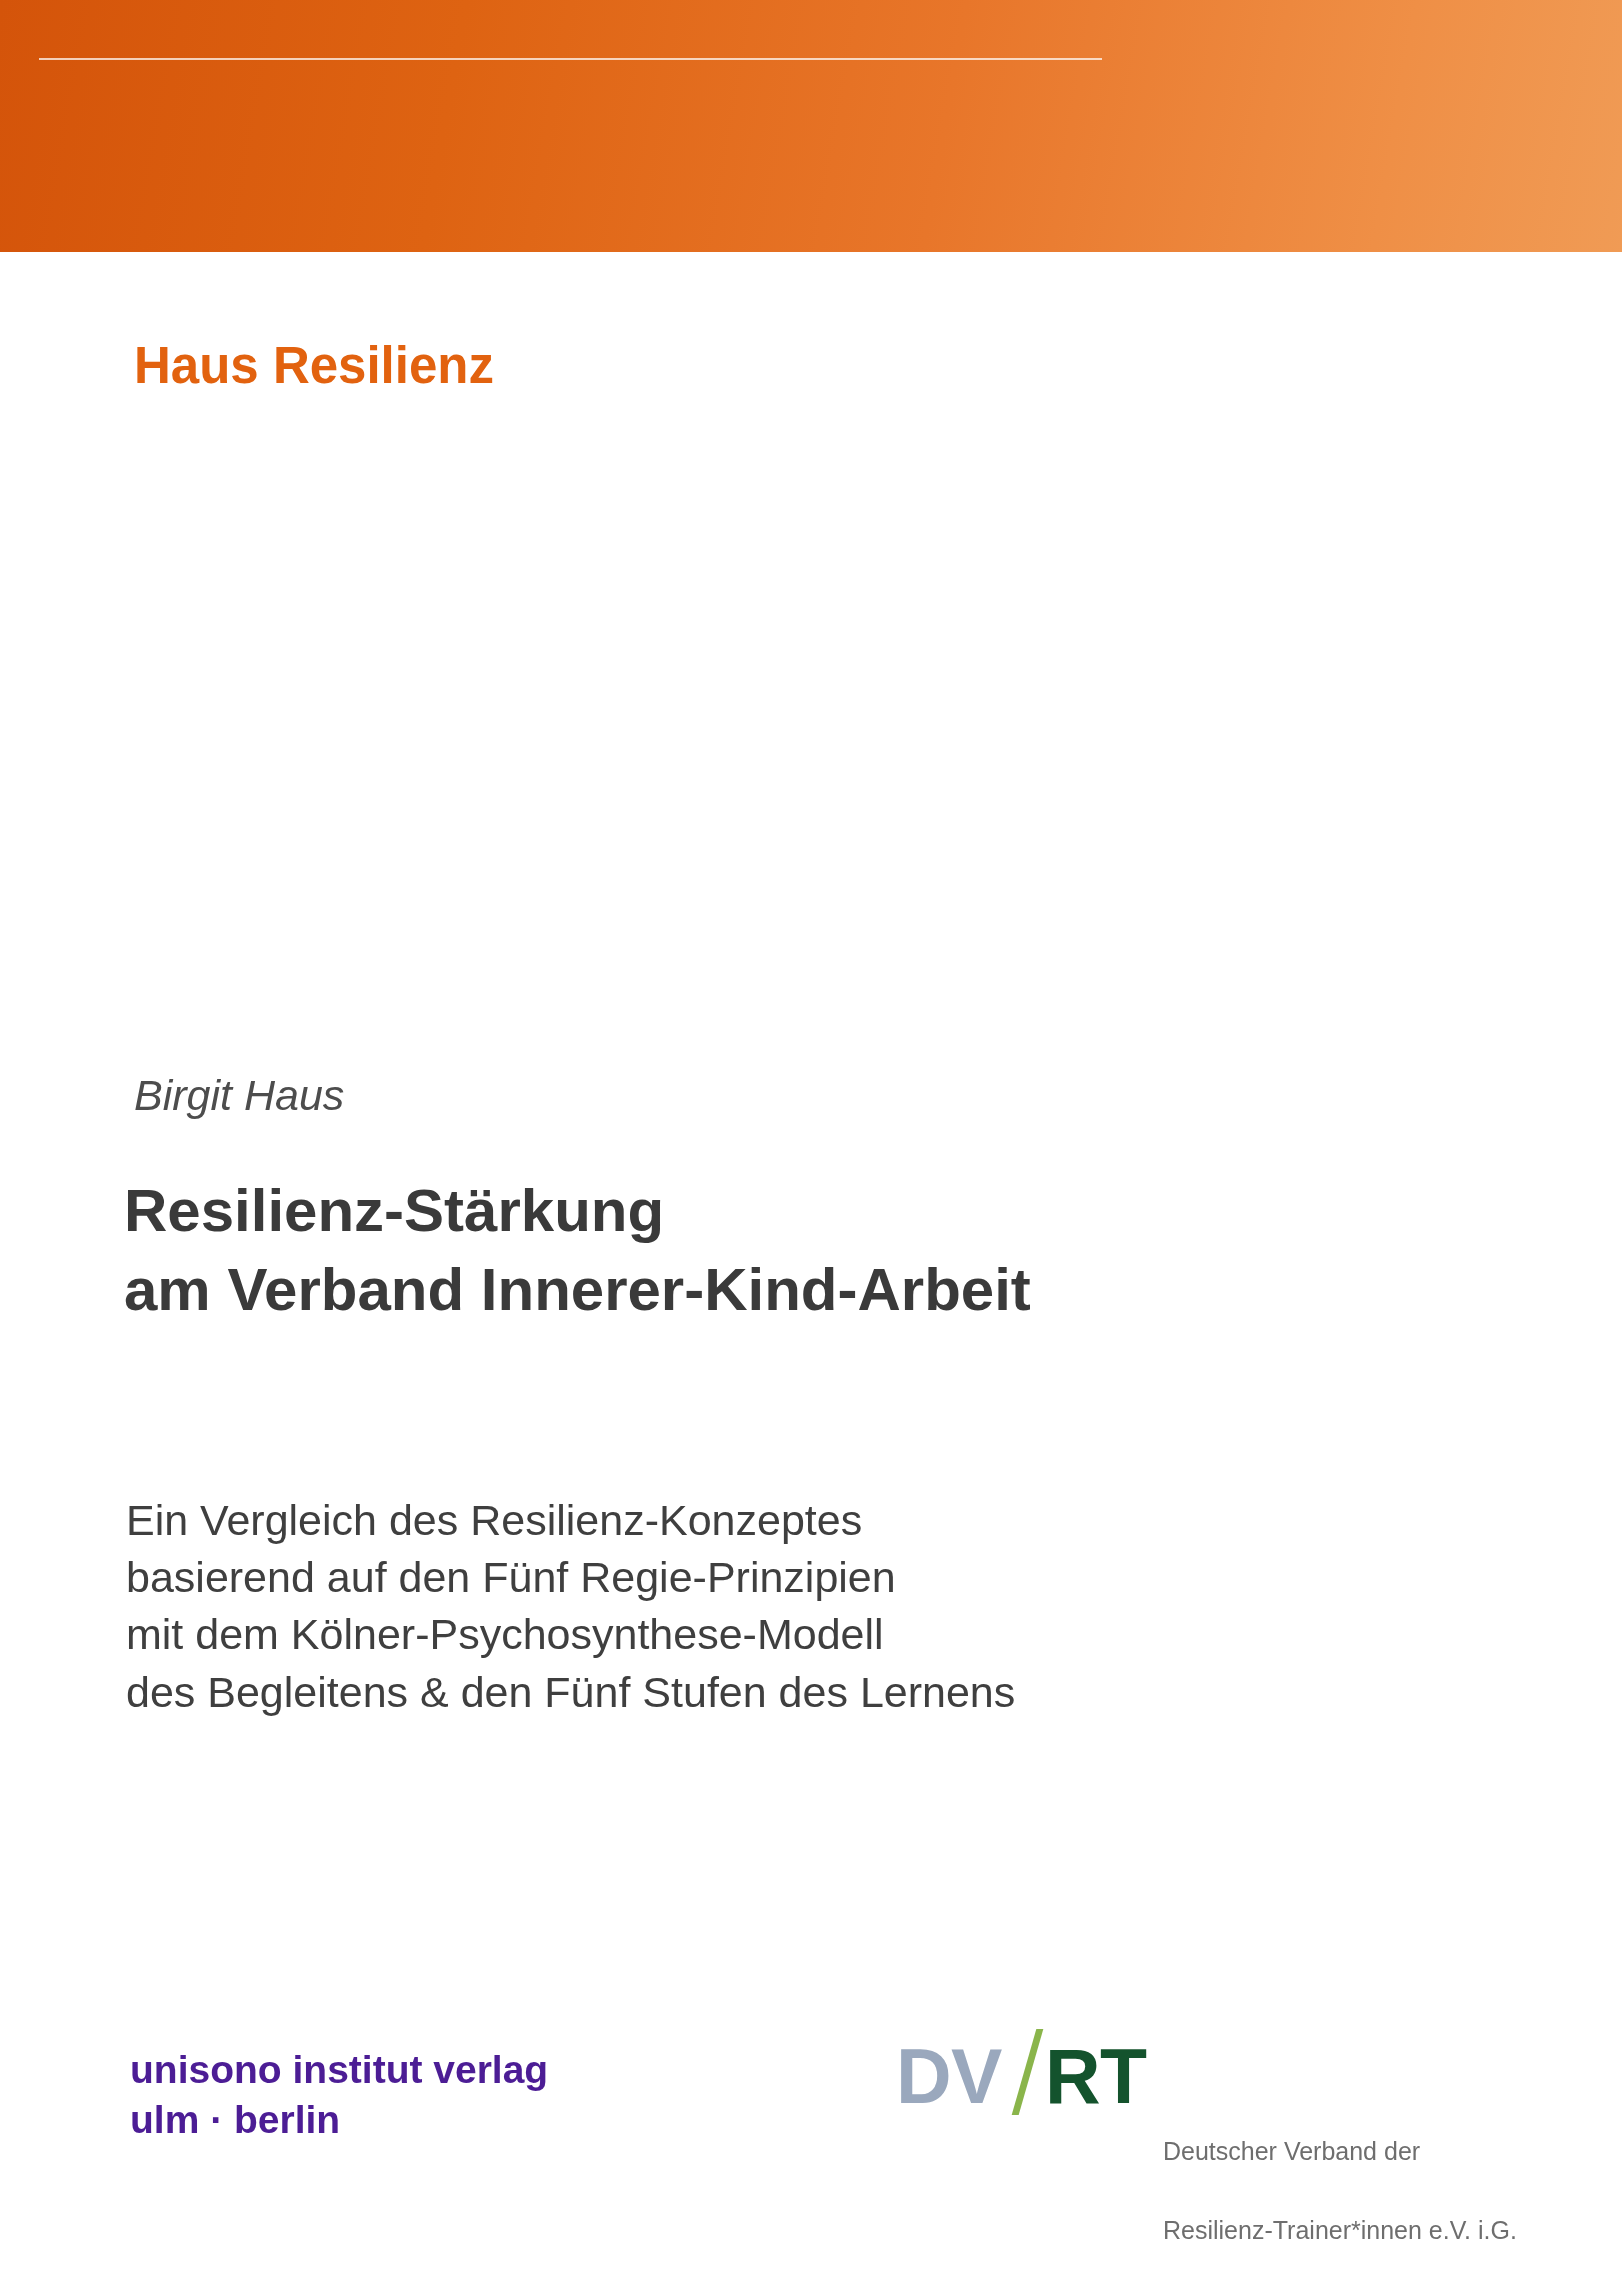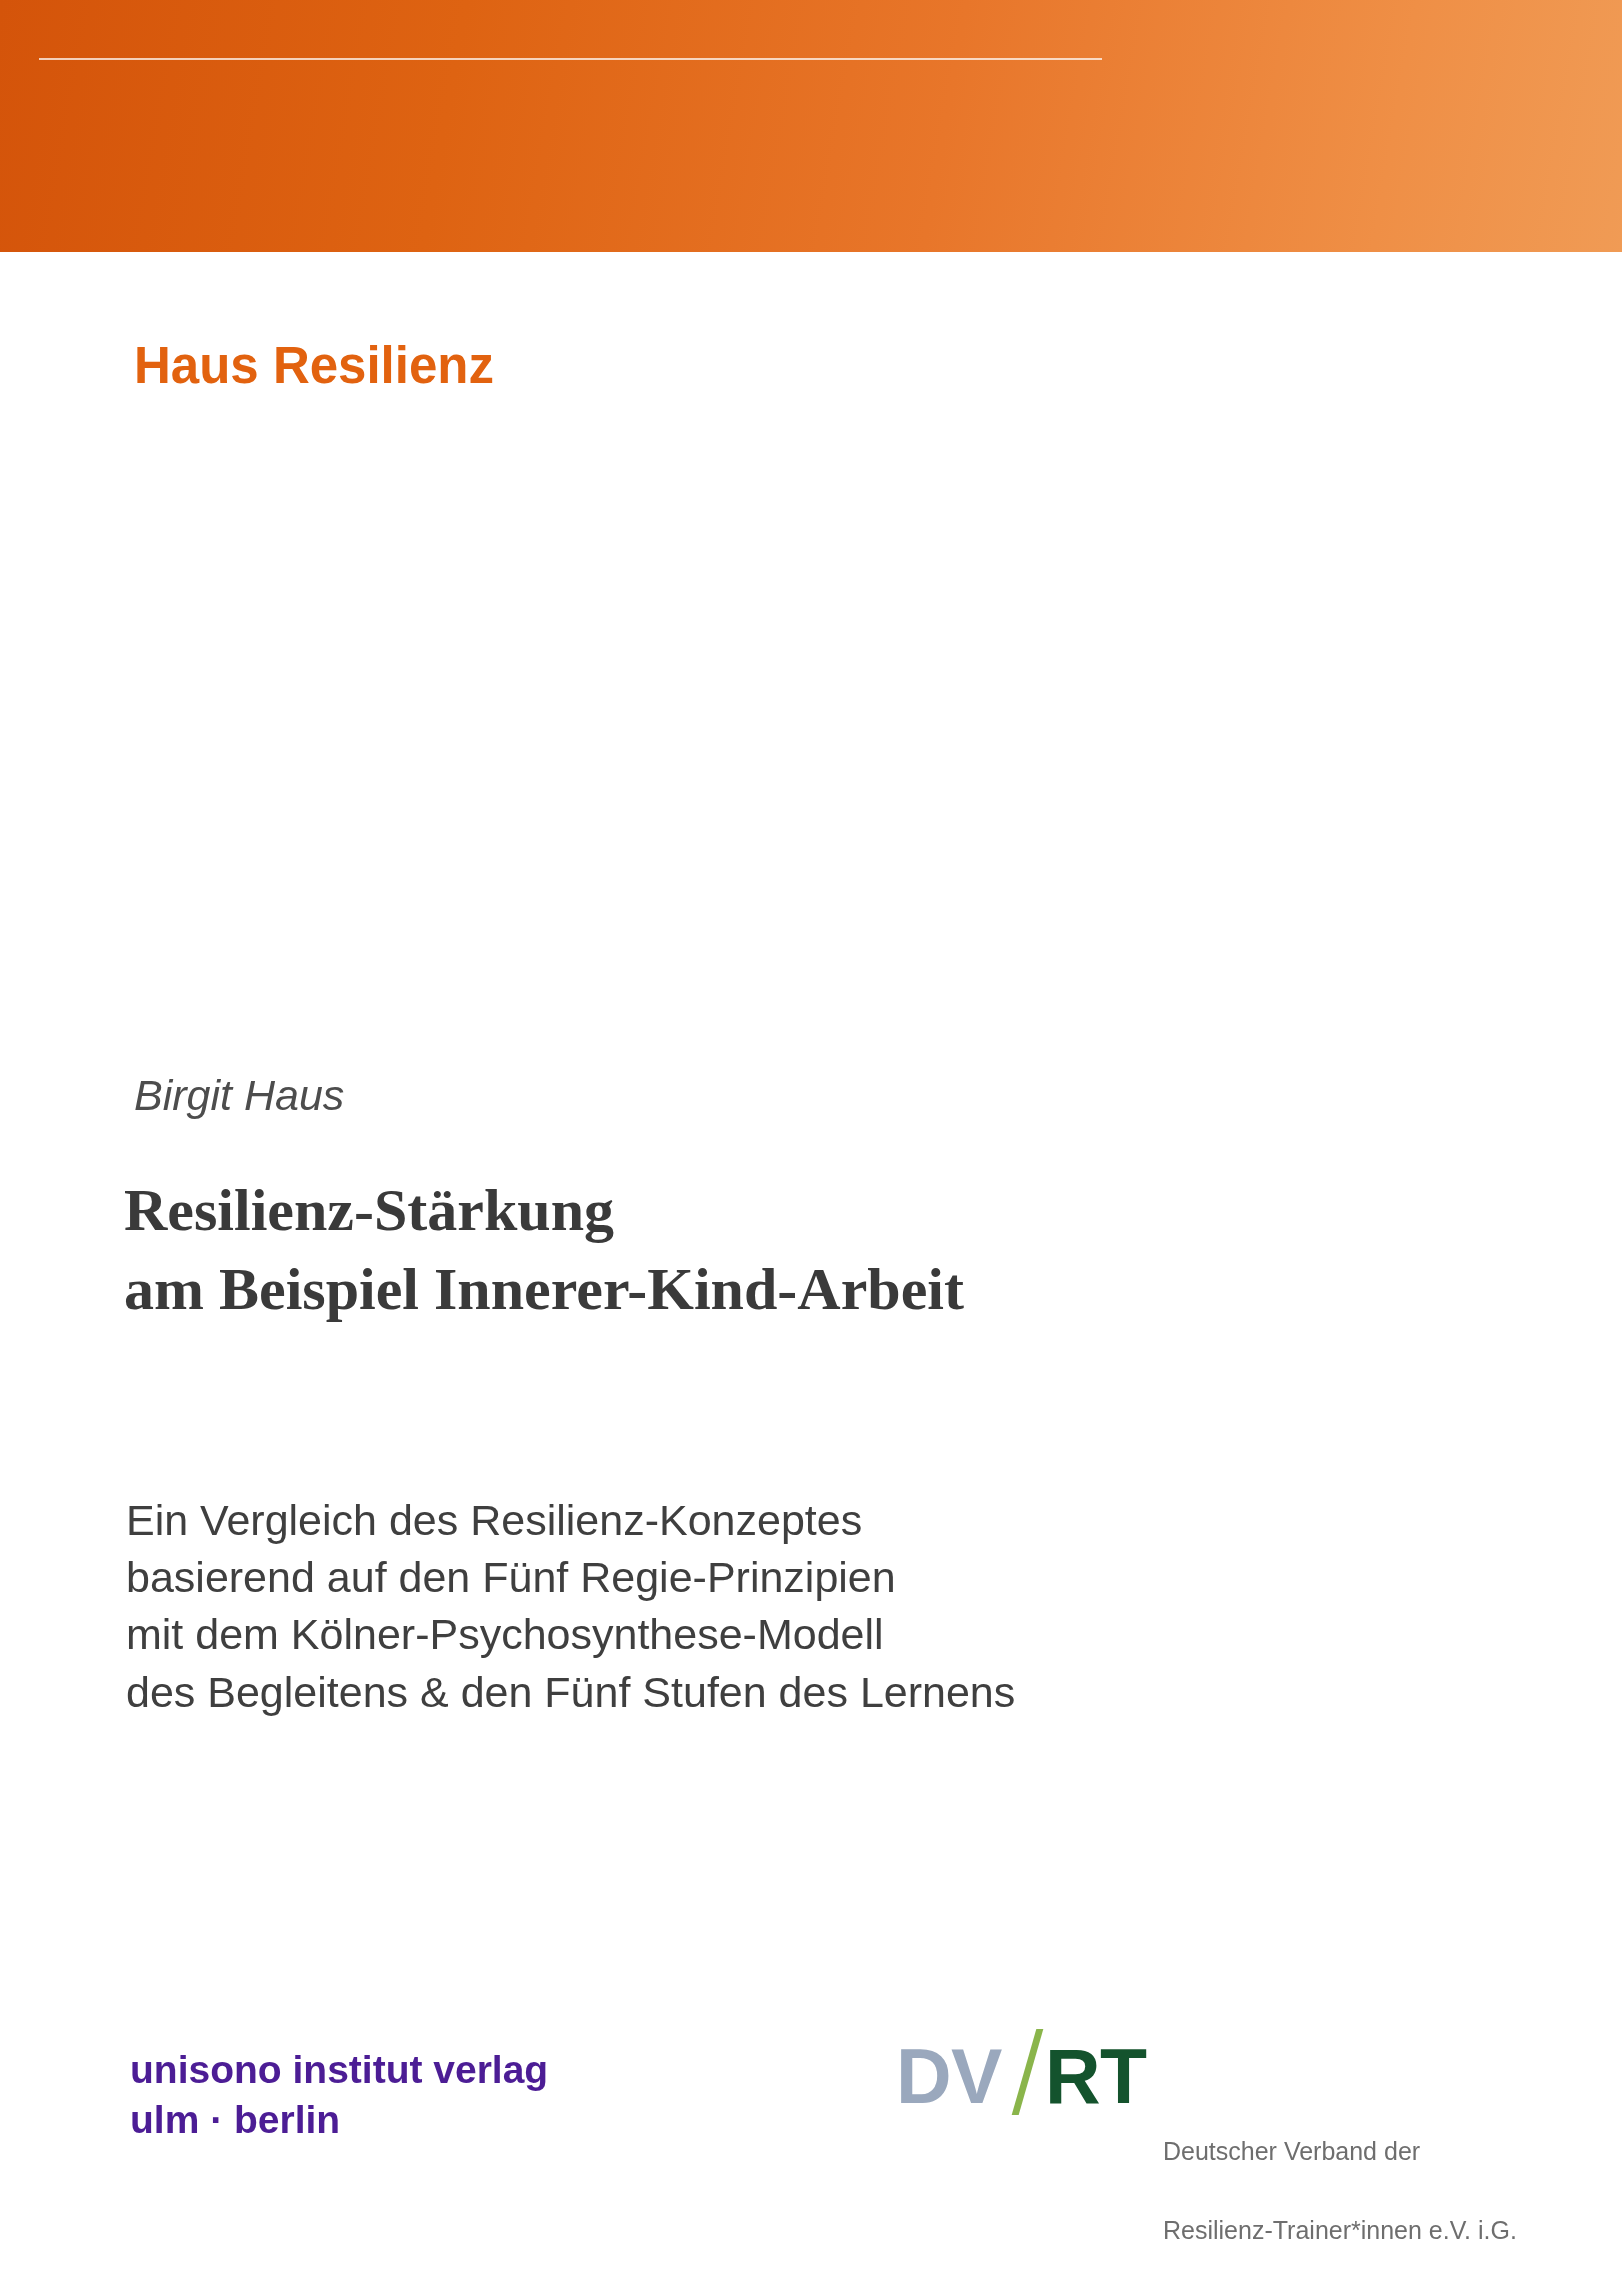--- a/index.html
+++ b/index.html
@@ -65,21 +65,20 @@
     font-size: 43px;
     color: #4d4d4d;
   }
 
   
   .title-block {
     position: absolute;
     left: 124px;
     top: 1171px;
     width: 1387px;
-    font-family: Liberation Serif, serif;
   }
   .title-line {
     font-weight: bold;
     font-size: 60px;
     color: #3a3a3a;
     line-height: 1.32;
     white-space: nowrap;
   }
 
   
@@ -162,21 +161,21 @@
 </div>
 
 <div class="series">
   <div class="series-line2">Haus Resilienz</div>
 </div>
 
 <div class="author">Birgit Haus</div>
 
 <div class="title-block">
   <div class="title-line">Resilienz-Stärkung</div>
-  <div class="title-line">am Beispiel Innerer-Kind-Arbeit</div>
+  <div class="title-line">am Verband Innerer-Kind-Arbeit</div>
 </div>
 
 <div class="subtitle-block">
   <div class="subtitle-line">Ein Vergleich des Resilienz-Konzeptes</div>
   <div class="subtitle-line">basierend auf den Fünf Regie-Prinzipien</div>
   <div class="subtitle-line">mit dem Kölner-Psychosynthese-Modell</div>
   <div class="subtitle-line">des Begleitens &amp; den Fünf Stufen des Lernens</div>
 </div>
 
 <div class="publisher">

